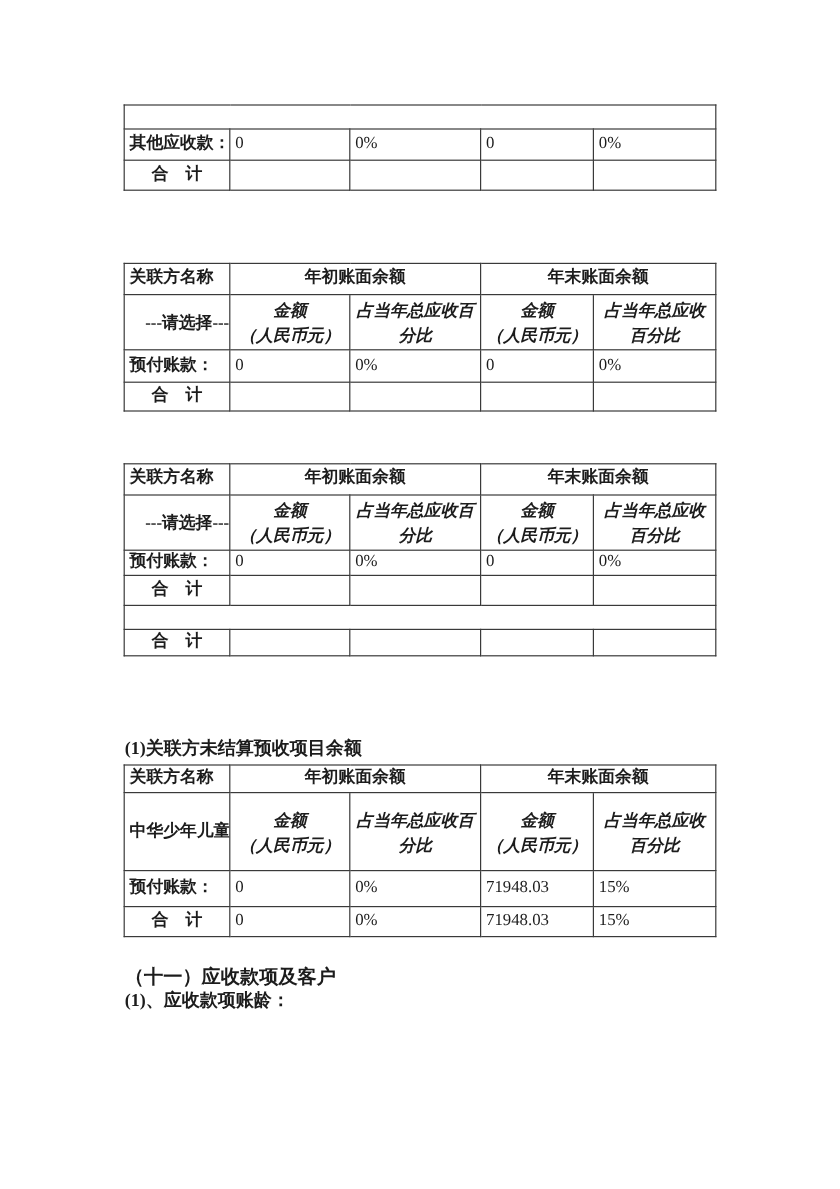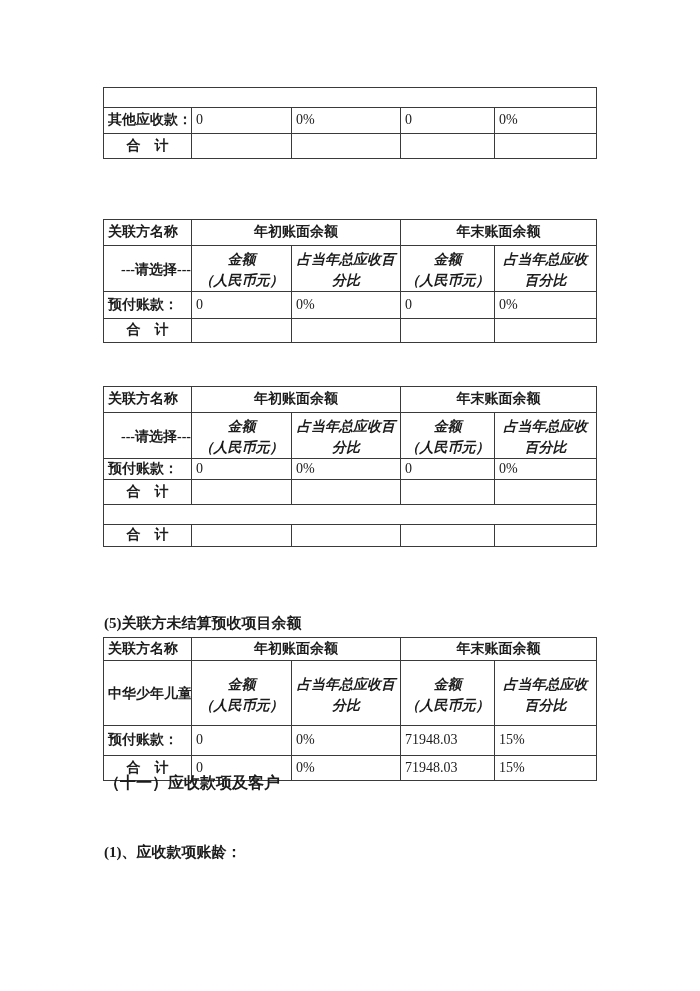--- a/index.html
+++ b/index.html
@@ -183,21 +183,21 @@
     <tr style="height:22px">
       <td class="ctr">合　计</td>
       <td class="val"></td>
       <td class="val"></td>
       <td class="val"></td>
       <td class="val"></td>
     </tr>
   </tbody>
     </table>
 
-  <div class="h-sec" style="top:614px">(5)关联方未结算预收项目余额</div>
+  <div class="h-sec" style="top:614px">(1)关联方未结算预收项目余额</div>
   <table class="doc" style="top:637px">
     <colgroup>
         <col style="width:88px">
         <col style="width:100px">
         <col style="width:109px">
         <col style="width:94px">
         <col style="width:102px">
       </colgroup>
     <tbody>
         <tr style="height:23px">
@@ -234,16 +234,16 @@
     <tr style="height:25px">
       <td class="ctr">合　计</td>
       <td class="val">0</td>
       <td class="val">0%</td>
       <td class="val">71948.03</td>
       <td class="val">15%</td>
     </tr>
   </tbody>
     </table>
 
-  <div class="h-sec h-big" style="top:773px">（十一）应收款项及客户</div>
-  <div class="h-sec" style="top:843px">(1)、应收款项账龄：</div>
+  <div class="h-sec h-big" style="top:804px">（十一）应收款项及客户</div>
+  <div class="h-sec" style="top:824px">(1)、应收款项账龄：</div>
 
 </div>
 
 </body></html>

